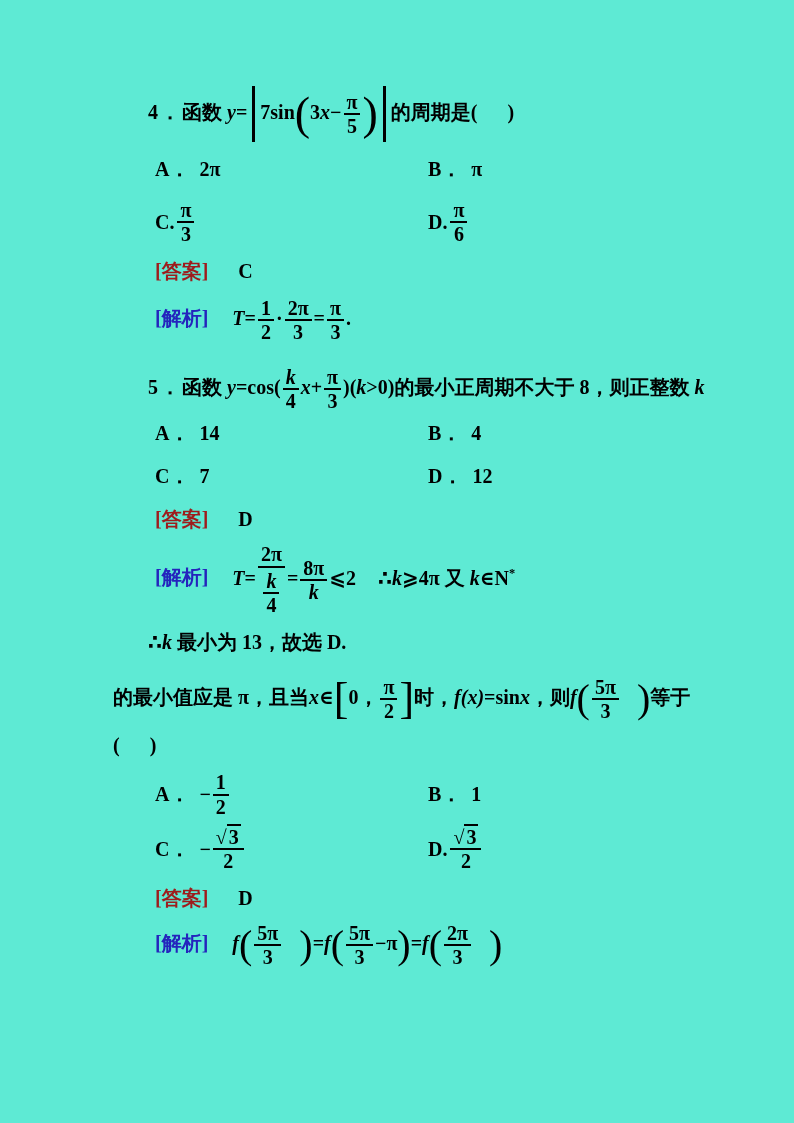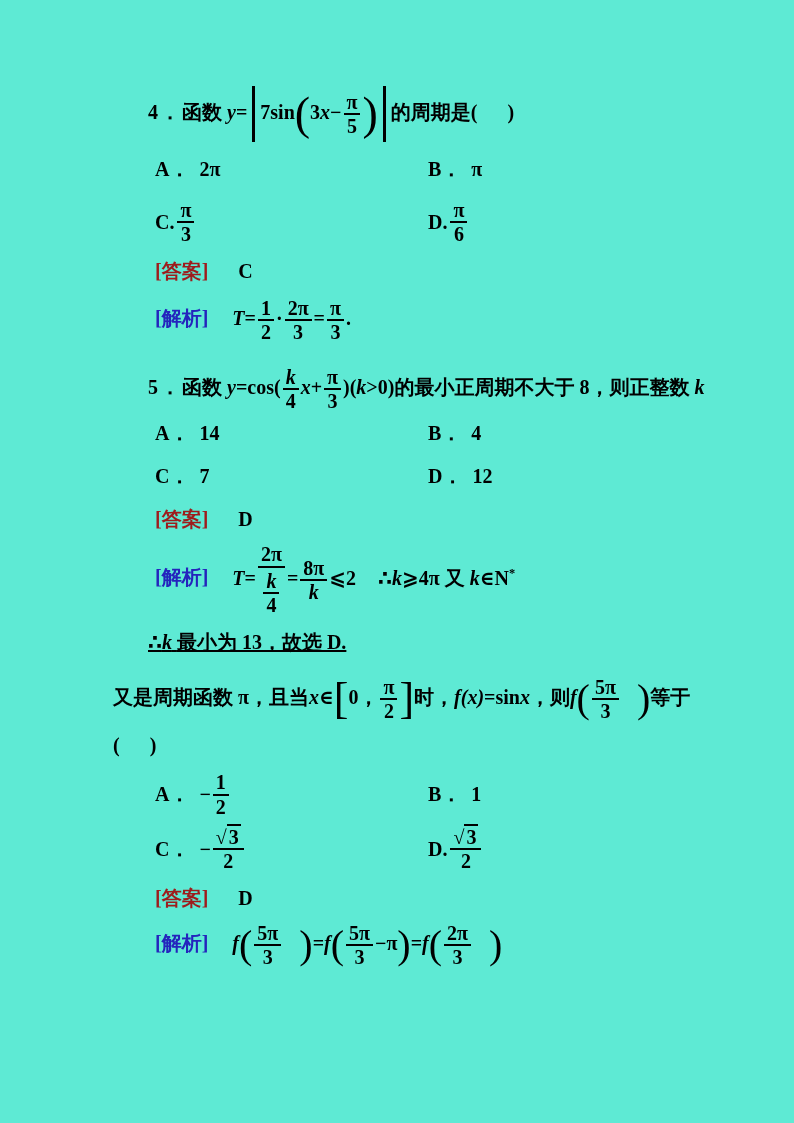--- a/index.html
+++ b/index.html
@@ -51,21 +51,21 @@
   .col-l { margin-left: 42px; width: 273px; flex: none; display: flex; align-items: center; }
   .col-r { display: flex; align-items: center; }
   .clabel { margin-right: 10px; }
   .clabel-tight { margin-right: 1px; }
 
   
   .mb8  { margin-bottom: 8px; }
   .mb10 { margin-bottom: 10px; }
   .mb12 { margin-bottom: 12px; }
   .mb14 { margin-bottom: 14px; }
-  .mb18 { margin-bottom: 18px; text-decoration: underline; }
+  .mb18 { margin-bottom: 18px; }
   .mb22 { margin-bottom: 22px; }
   .mb2  { margin-bottom: 6px; }
   .lh { line-height: 1.55; }
 </style>
 </head>
 <body>
 
 <div class="page">
 
   <p class="line indent mb12">
@@ -172,21 +172,21 @@
           <span class="den it">k</span>
         </span><span>⩽2</span><span class="gap20"></span><span>∴</span><span class="it">k</span><span>⩾</span><span>4π</span> <span>又</span> <span class="it">k</span><span>∈N</span><span class="sup">*</span></span>
   </p>
 
   <p class="line indent mb18 lh">
     <span>∴</span><span class="it">k</span> <span>最小为 13，故选 D.</span>
   </p>
 
 
   <p class="line mb8">
-    <span>又是周期函数 π，且当</span><span class="it">x</span><span>∈</span><span class="bk bk42">[</span><span>0，</span><span class="frac">
+    <span>的最小值应是 π，且当</span><span class="it">x</span><span>∈</span><span class="bk bk42">[</span><span>0，</span><span class="frac">
         <span class="num">π</span>
         <span class="den">2</span>
       </span><span class="bk bk42">]</span><span>时，</span><span class="it">f(x)</span><span>=</span><span>sin</span><span class="it">x</span><span>，则</span><span class="it">f</span><span class="bp bp40">(</span><span class="frac">
         <span class="num">5π</span>
         <span class="den">3</span>
       </span><span class="bp bp40 sp-l">)</span><span>等于</span>
   </p>
 
   <p class="line mb10 lh">
     <span>(&nbsp;&nbsp;&nbsp;&nbsp;&nbsp;&nbsp;)</span>

